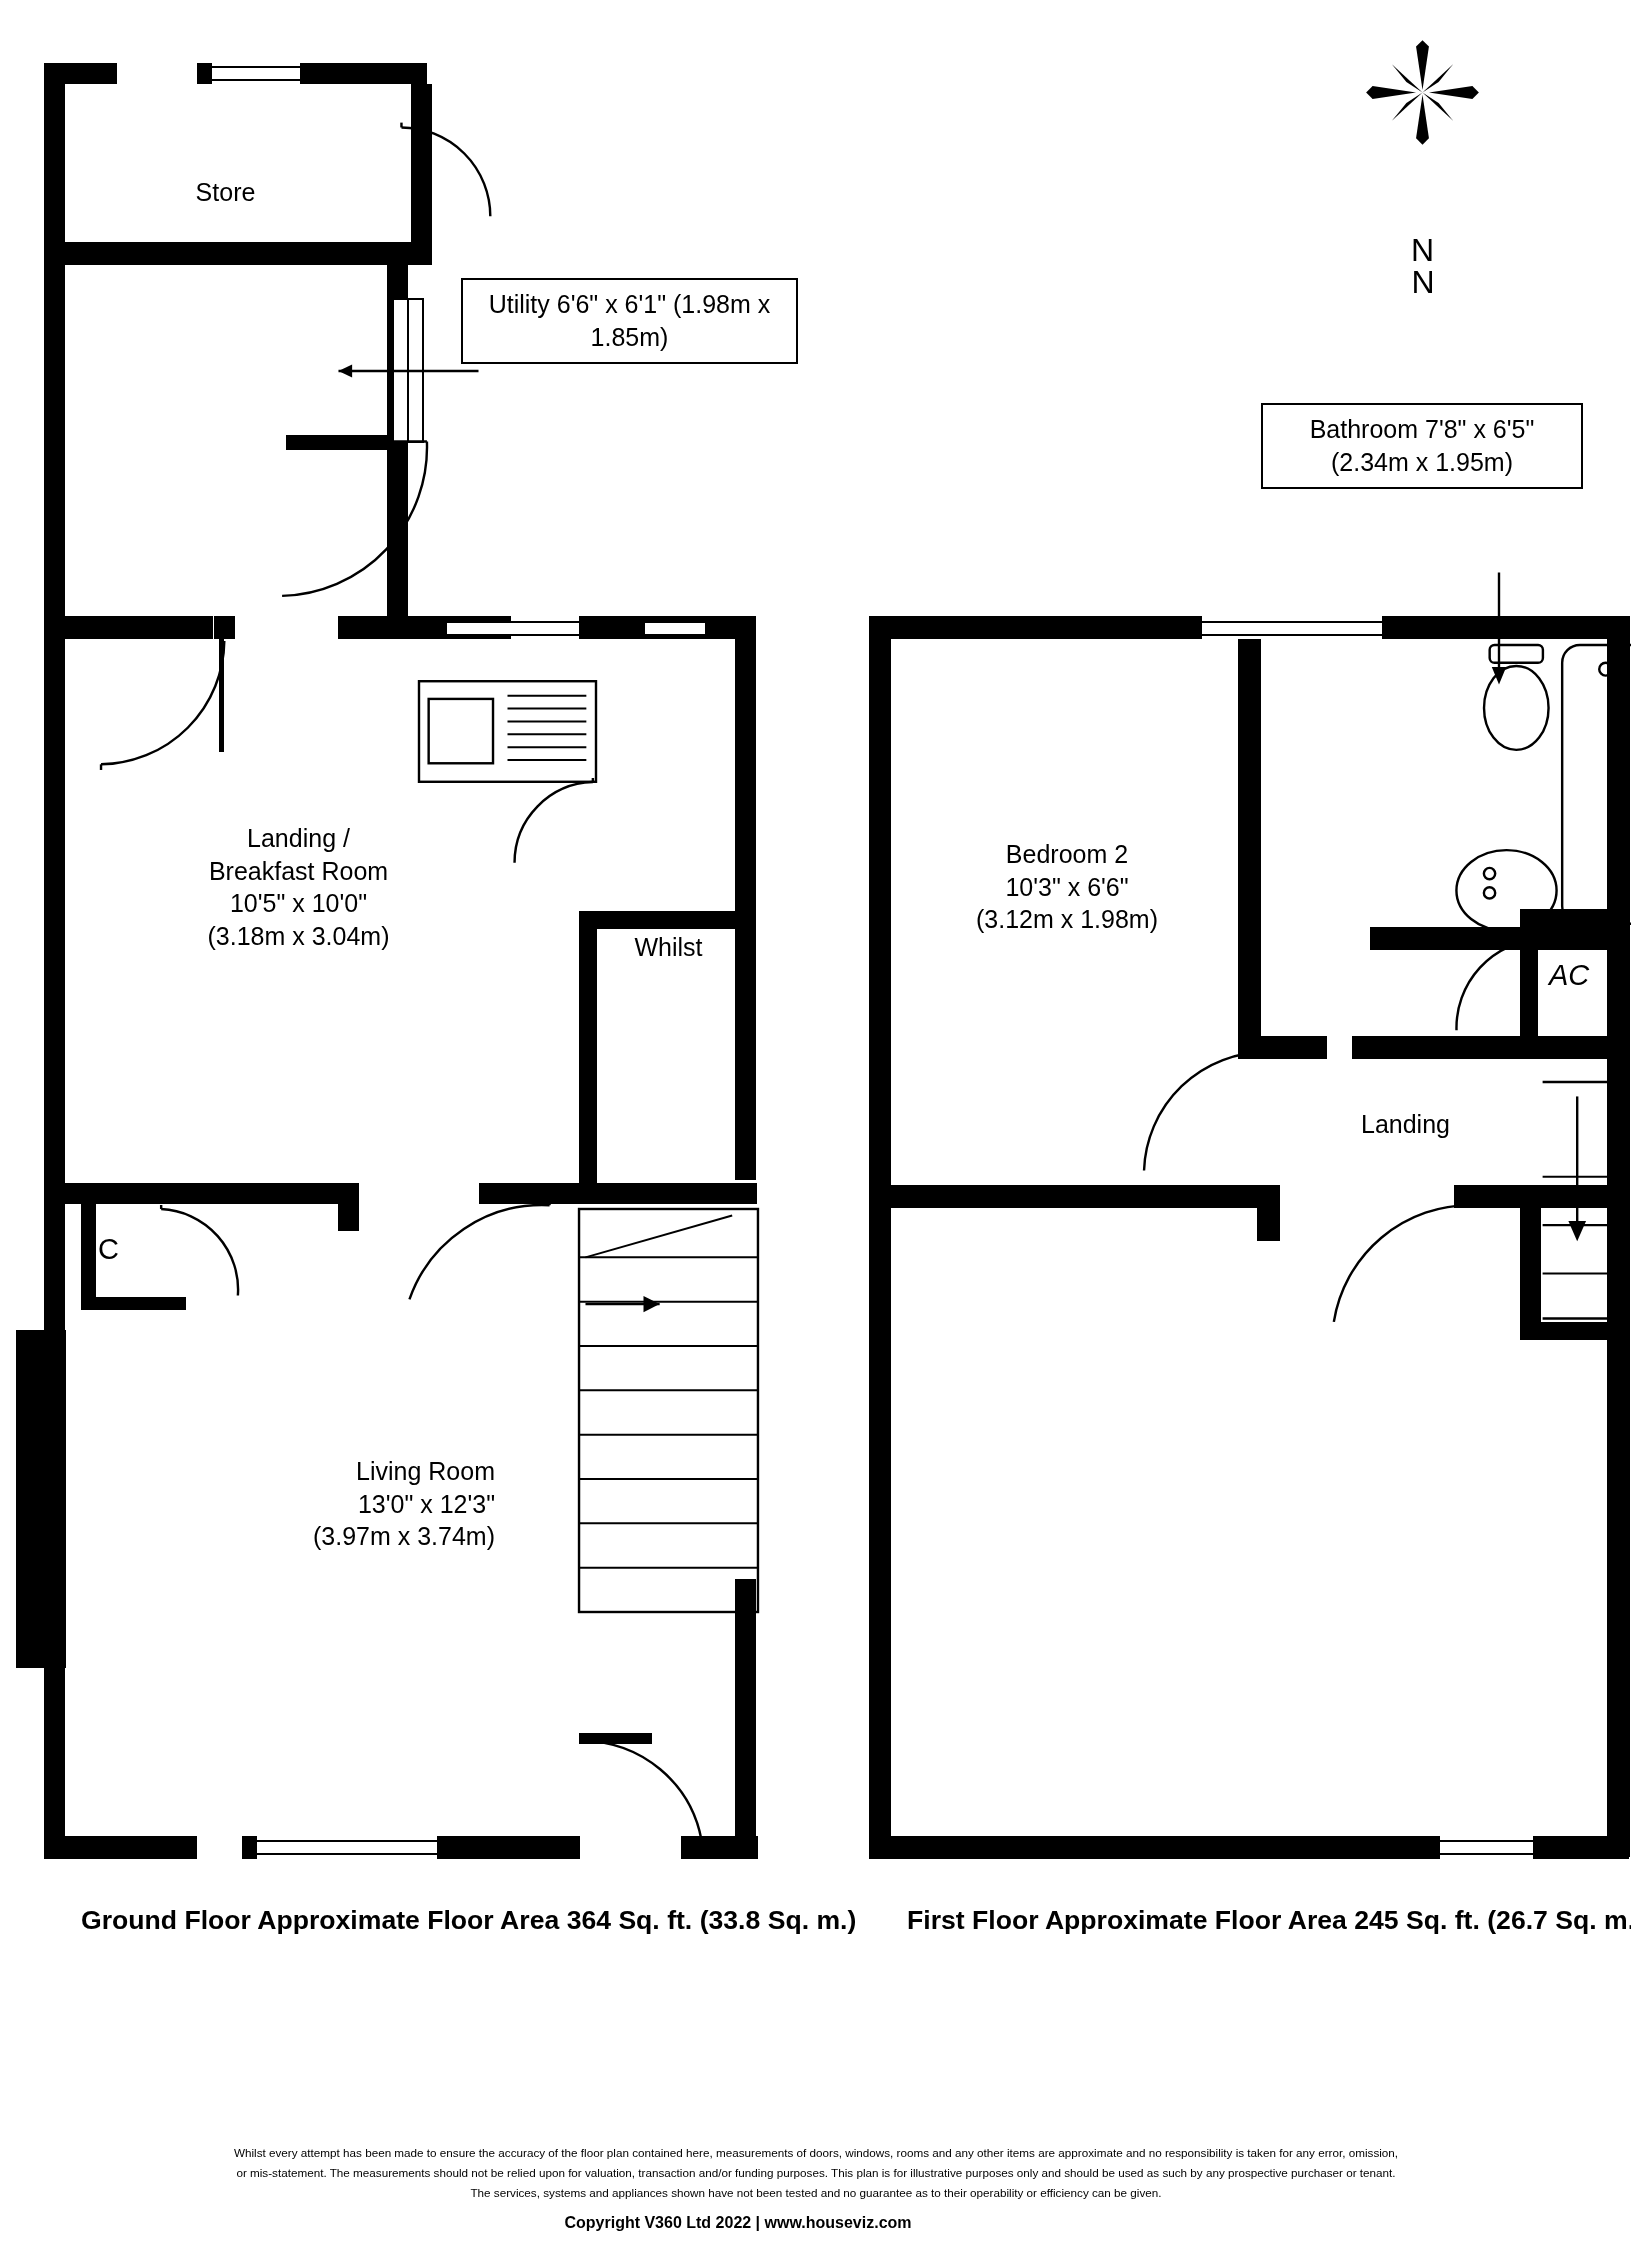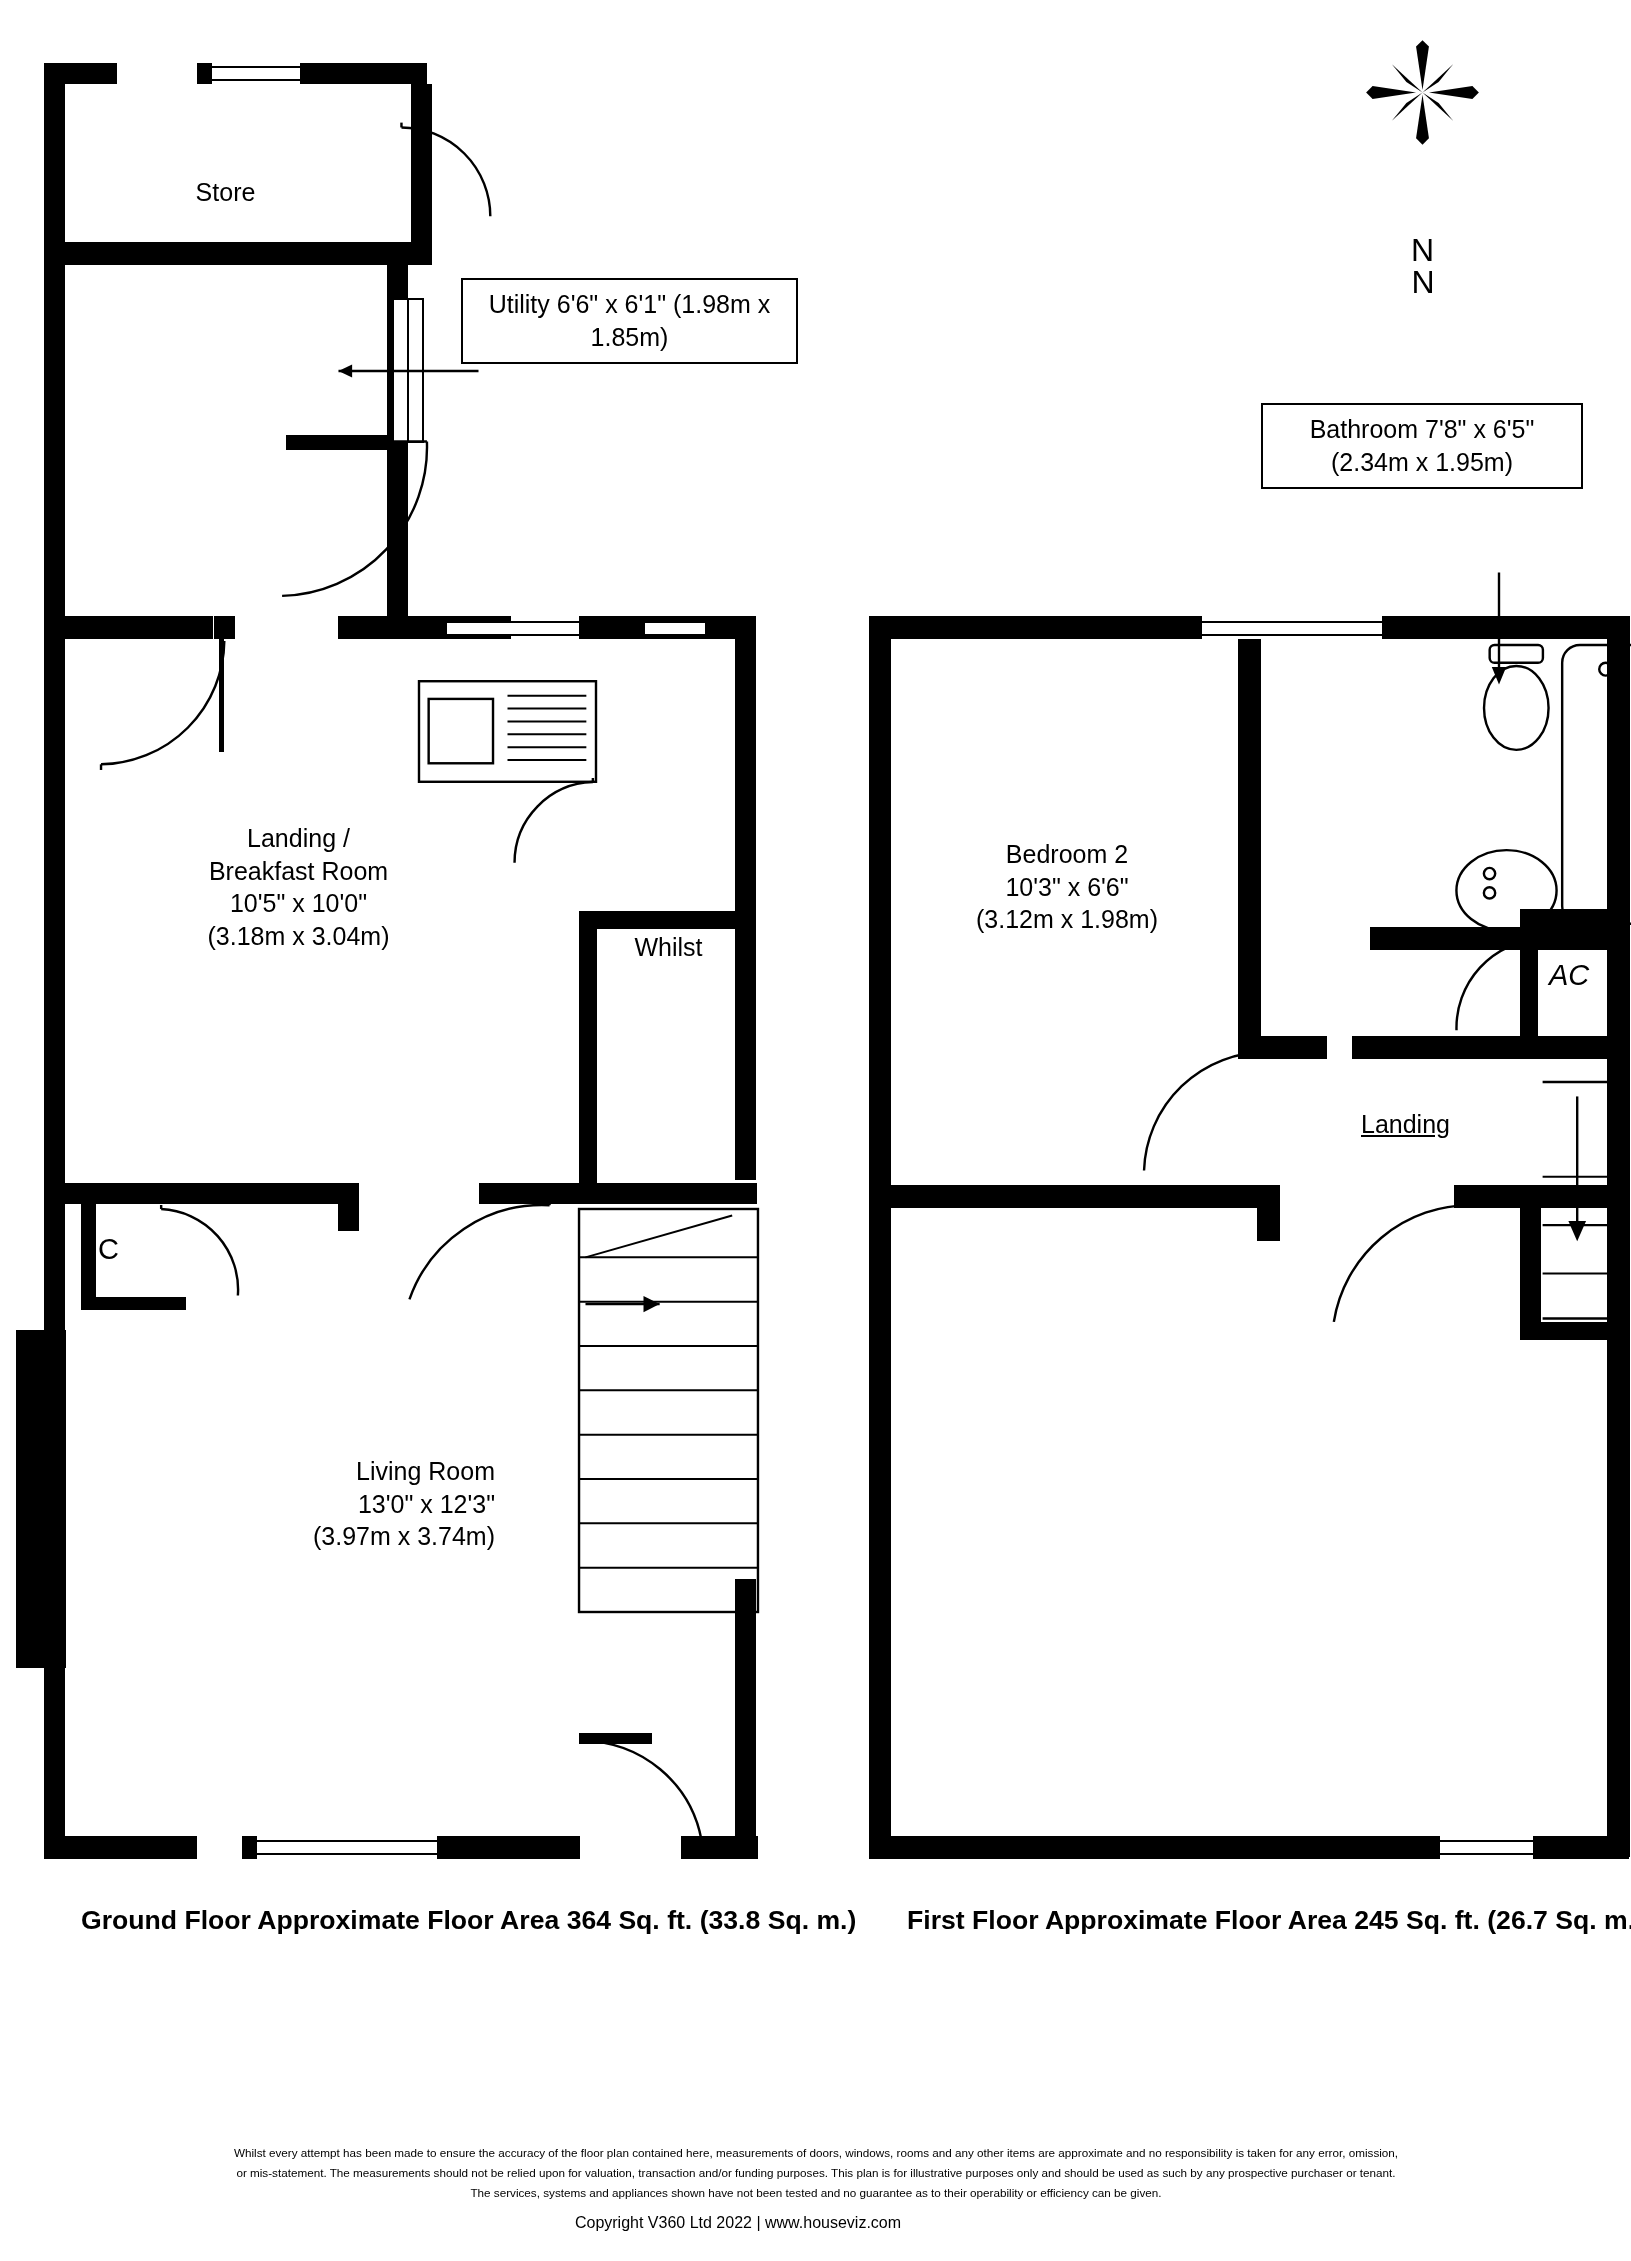--- a/index.html
+++ b/index.html
@@ -28,21 +28,21 @@
   .floor-title {
     position:absolute; text-align:center; font-weight:bold;
     font-size:26.6px; line-height:1.42; white-space:nowrap;
   }
   .disclaimer {
     position:absolute; left:0; width:1632px; text-align:center;
     font-size:11.7px; line-height:1.55; color:#000;
   }
   .copyright {
     position:absolute; left:0; width:1476px; text-align:center;
-    font-size:16px; font-weight:normal; color:#000;
+    font-size:16px; font-weight:bold; color:#000;
   }
   .window {
     position:absolute; background:#ffffff; border-top:2.4px solid #000; border-bottom:2.4px solid #000;
   }
   .winline { position:absolute; background:#000; }
   .compass-n { position:absolute; font-size:32px; text-align:center; }
   svg { display:block; overflow:visible; }
 </style>
 </head>
 <body>
@@ -295,21 +295,21 @@
     <line x1="45" y1="20" x2="45" y2="185" stroke="#000" stroke-width="3"></line>
     <polygon points="45,200 34,175 56,175" fill="#000"></polygon>
   </svg>
 
   <div class="room-label" style="left:44px; top:838px; width:338px;">
     <span class="nm">Bedroom 2</span>
     <span class="nm">10'3" x 6'6"</span>
     <span class="nm">(3.12m x 1.98m)</span>
   </div>
 
-  <div class="room-label" style="left:459px; top:1108px; width:185px;text-decoration:underline;">
+  <div class="room-label" style="left:459px; top:1108px; width:185px;">
     <span class="nm">Landing</span>
   </div>
 
 </div>
 
 <div class="callout" style="left:1261px; top:403px; width:322px;">
   <span class="nm">Bathroom</span>
   <span class="nm">7'8" x 6'5"</span>
   <span class="nm">(2.34m x 1.95m)</span>
 </div>

